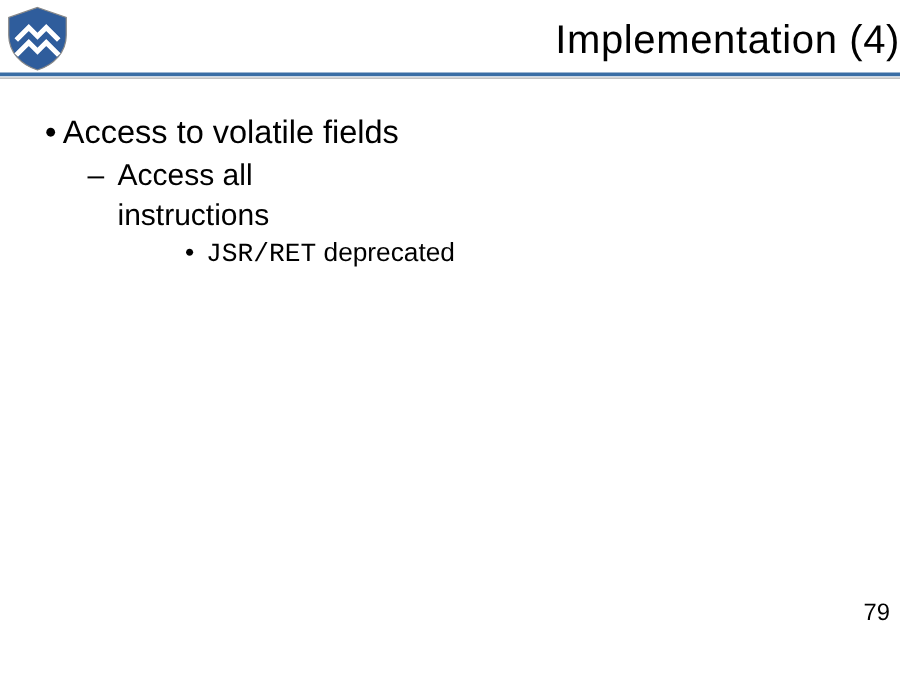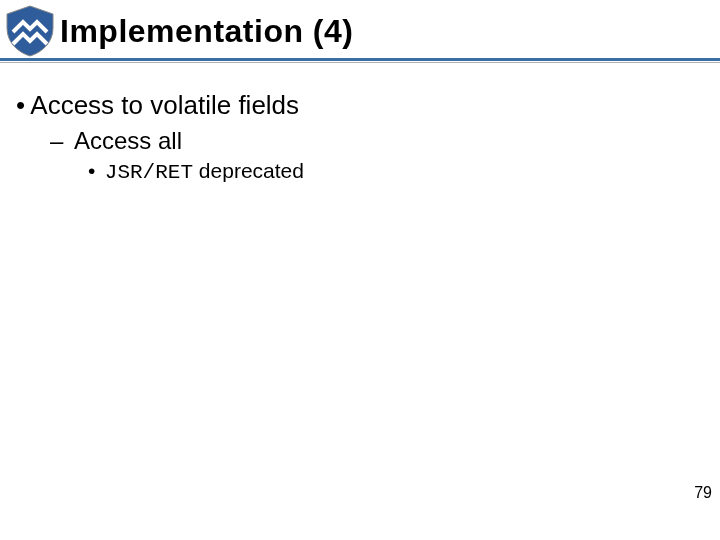--- a/index.html
+++ b/index.html
@@ -1,33 +1,33 @@
 <!DOCTYPE html>
 <html><head>
 <meta charset="utf-8">
 <style>
   * { box-sizing: border-box; margin: 0; padding: 0; }
   html, body { width: 720px; height: 540px; font-family: Arial, Helvetica, sans-serif; background: #fff; color: #000; overflow: hidden; }
   .slide { position: relative; width: 720px; height: 540px; }
   .header { position: relative; height: 62px; display: flex; align-items: center; }
   .logo { width: 60px; height: 60px; flex: none; display: flex; align-items: center; justify-content: center; }
-  .title { font-size: 32px; font-weight: 700; text-align: left; flex: 1; letter-spacing: 0.5px; }
+  .title { font-size: 32px; font-weight: 400; text-align: right; flex: 1; letter-spacing: 0.5px; }
   .rule1 { position: absolute; left: 0; right: 0; top: 58px; height: 3px; background: #3a6ea5; }
   .rule2 { position: absolute; left: 0; right: 0; top: 62px; height: 1px; background: #b0b0b0; }
-  .content { padding: 28px 36px 0 16px; font-size: 26px; line-height: 1.22; }
+  .content { padding: 28px 36px 0 36px; font-size: 26px; line-height: 1.22; }
   .l1 { margin: 0 0 4px 0; }
   .l1-text { display: inline; }
   .bullet-dot { display:inline-block; width: 0.55em; }
   .l2 { margin: 2px 0 2px 34px; font-size: 24px; line-height: 1.25; }
   .l2b { margin: 2px 0 2px 58px; font-size: 24px; line-height: 1.25; }
-  .l3 { margin: 2px 0 2px 72px; font-size: 21px; line-height: 1.25; }
+  .l3 { margin: 2px 0 2px 112px; font-size: 21px; line-height: 1.25; }
   .dash { display:inline-block; width: 1.0em; }
   .sm-dot { display:inline-block; width: 0.8em; }
   .mono { font-family: "Courier New", Courier, monospace; }
-  .page-no { position: absolute; right: 8px; bottom: 38px; font-size: 16px; color:#000; }
+  .page-no { position: absolute; right: 8px; bottom: 38px; font-size: 19px; color:#000; }
 </style>
 </head>
 <body>
 <div class="slide">
 
   <div class="header">
     <div class="logo">
       <svg width="54" height="54" viewBox="0 0 54 54">
         <path d="M27 2 L50 10 L50 24 C50 38 40 48 27 52 C14 48 4 38 4 24 L4 10 Z" fill="#2f5d9c" stroke="#888" stroke-width="1"></path>
         <path d="M10 28 L20 18 L27 25 L34 18 L44 28" fill="none" stroke="#fff" stroke-width="4"></path>
@@ -40,20 +40,23 @@
   <div class="rule2"></div>
 
   <div class="content">
     <div class="l1">
       <span class="bullet-dot">•</span><span class="l1-text">Access to volatile fields</span>
     </div>
 
     <div class="l2">
       <span class="dash">–</span><span>Access all</span>
     </div>
+    <div class="l2b">
+      <span>instructions</span>
+    </div>
 
 
 
     <div class="l3">
       <span class="sm-dot">•</span><span class="mono">JSR/RET</span><span>  deprecated</span>
     </div>
   </div>
 
   <div class="page-no">79</div>
 </div>

